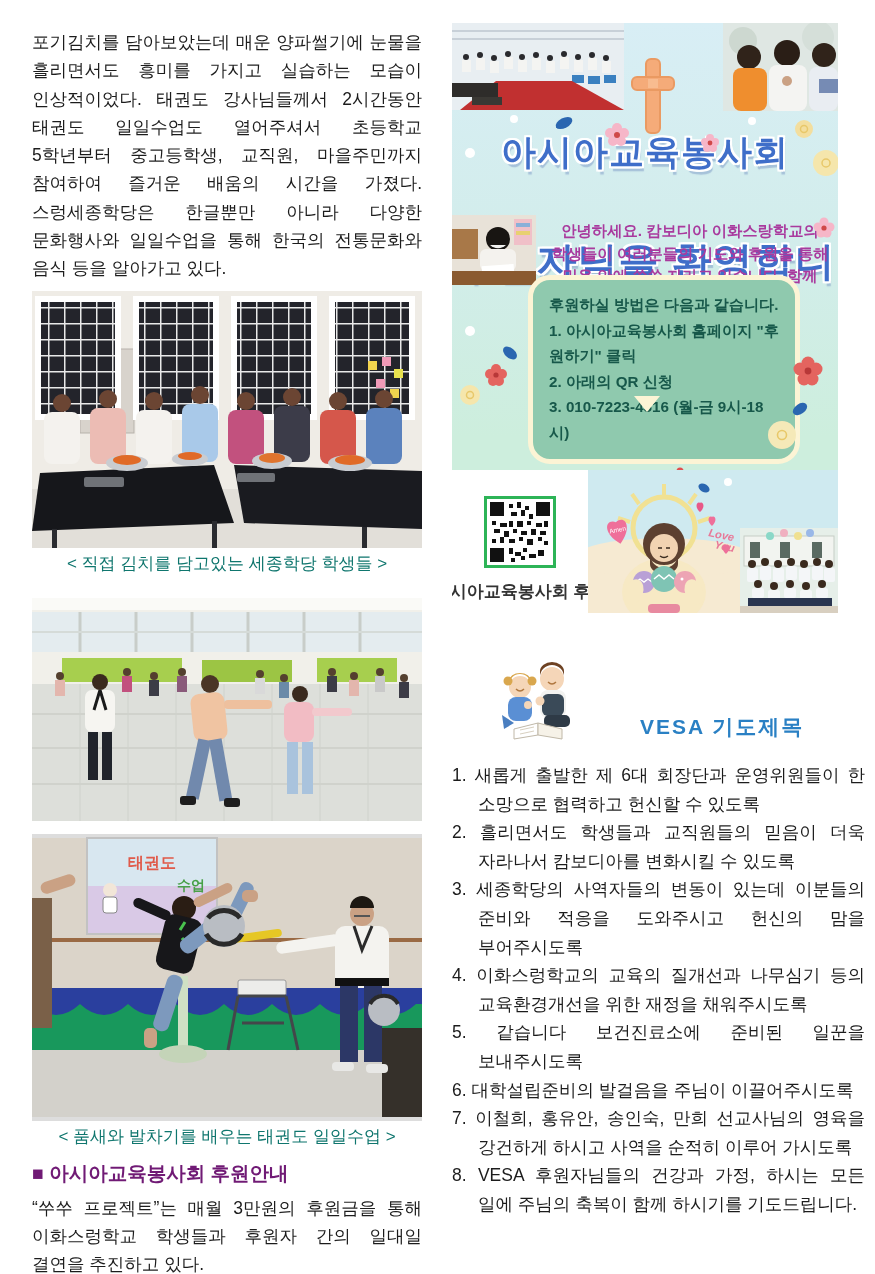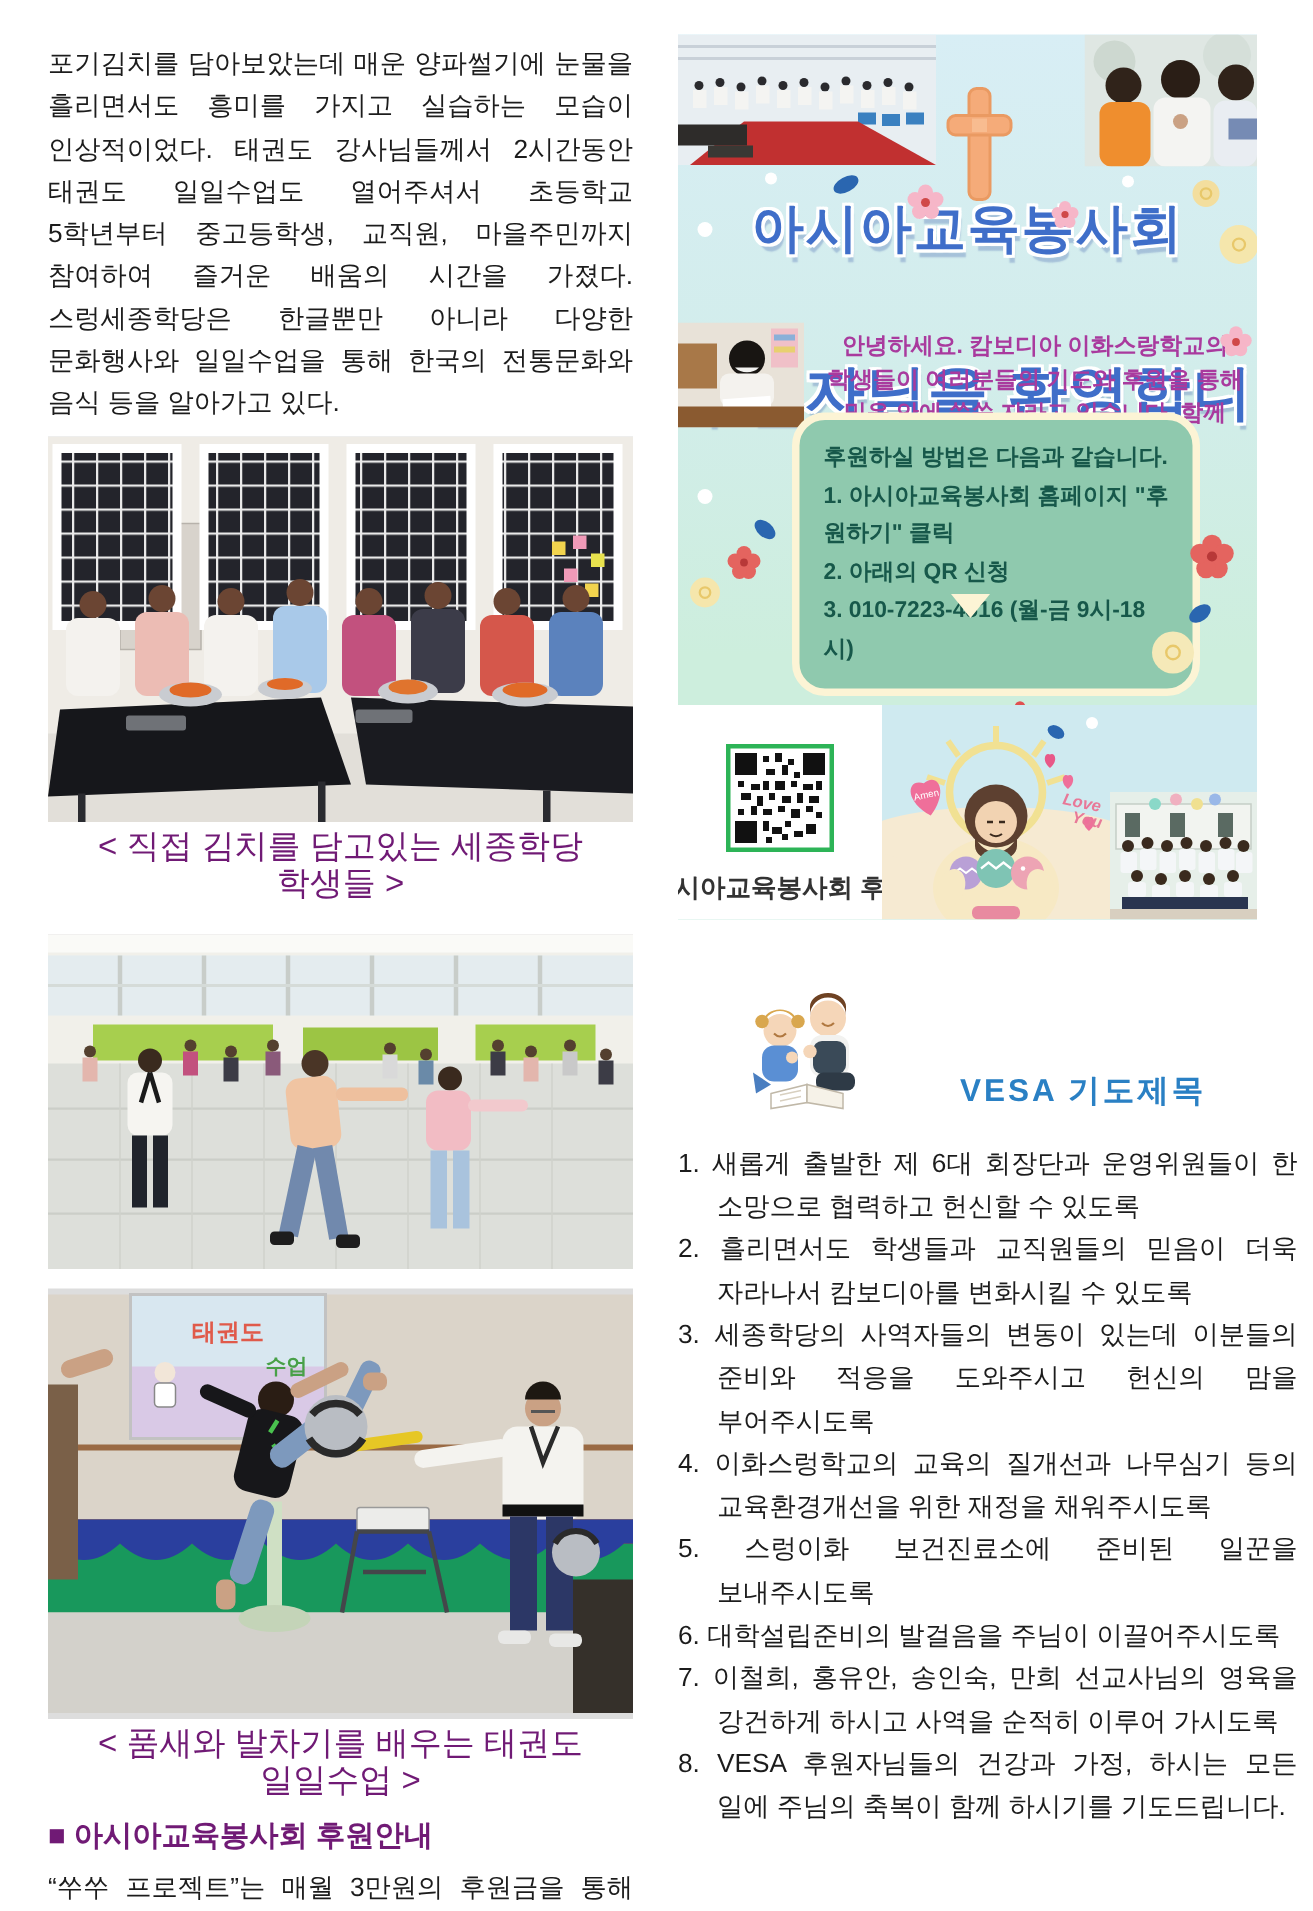--- a/index.html
+++ b/index.html
@@ -7,21 +7,21 @@
   .page { position:relative; width:875px; height:1274px; background:#ffffff; overflow:hidden; }
 
   
   .left-col { position:absolute; left:32px; top:28px; width:390px; }
   .body-text { font-size:17.5px; line-height:28.3px; color:#1c1c1c; text-align:justify; word-break:keep-all; }
   .photo { width:390px; overflow:hidden; background:#ddd; }
   .photo svg { display:block; width:100%; height:100%; }
   .photo1 { margin-top:8px; height:257px; }
   .photo2 { margin-top:22px; height:223px; }
   .photo3 { margin-top:13px; height:287px; }
-  .caption { margin-top:3px; font-size:22px; line-height:25px; color:#701a75; text-align:center; word-break:keep-all; }
+  .caption { margin-top:3px; font-size:17px; line-height:25px; color:#0f766e; text-align:center; word-break:keep-all; }
   .support-heading { margin-top:11px; font-size:19.5px; font-weight:bold; color:#701a75; }
   .support-para { margin-top:7px; }
 
   
   .right-col { position:absolute; left:452px; top:23px; width:413px; }
 
   .poster { position:relative; width:386px; height:590px; overflow:hidden;
             background:linear-gradient(180deg,#d8eef5 0%,#d2edeb 38%,#cdeedd 70%,#cdeedd 100%); }
   .p-photo-assembly { position:absolute; left:0; top:0; width:172px; height:87px; }
   .p-photo-kids { position:absolute; left:271px; top:0; width:115px; height:88px; }
@@ -686,21 +686,21 @@
     <ol class="prayer-list">
 
         <li><span class="num">1.</span> <span>새롭게 출발한 제 6대 회장단과 운영위원들이 한 소망으로 협력하고 헌신할 수 있도록</span></li>
 
         <li><span class="num">2.</span> <span>흘리면서도 학생들과 교직원들의 믿음이 더욱 자라나서 캄보디아를 변화시킬 수 있도록</span></li>
 
         <li><span class="num">3.</span> <span>세종학당의 사역자들의 변동이 있는데 이분들의 준비와 적응을 도와주시고 헌신의 맘을 부어주시도록</span></li>
 
         <li><span class="num">4.</span> <span>이화스렁학교의 교육의 질개선과 나무심기 등의 교육환경개선을 위한 재정을 채워주시도록</span></li>
 
-        <li><span class="num">5.</span> <span>스렁이화 보건진료소에 준비된 일꾼을 보내주시도록</span></li>
+        <li><span class="num">5.</span> <span>같습니다 보건진료소에 준비된 일꾼을 보내주시도록</span></li>
 
         <li><span class="num">6.</span> <span>대학설립준비의 발걸음을 주님이 이끌어주시도록</span></li>
 
         <li><span class="num">7.</span> <span>이철희, 홍유안, 송인숙, 만희 선교사님의 영육을 강건하게 하시고 사역을 순적히 이루어 가시도록</span></li>
 
         <li><span class="num">8.</span> <span>VESA 후원자님들의 건강과 가정, 하시는 모든 일에 주님의 축복이 함께 하시기를 기도드립니다.</span></li>
       </ol>
   </div>
 </div>
 

